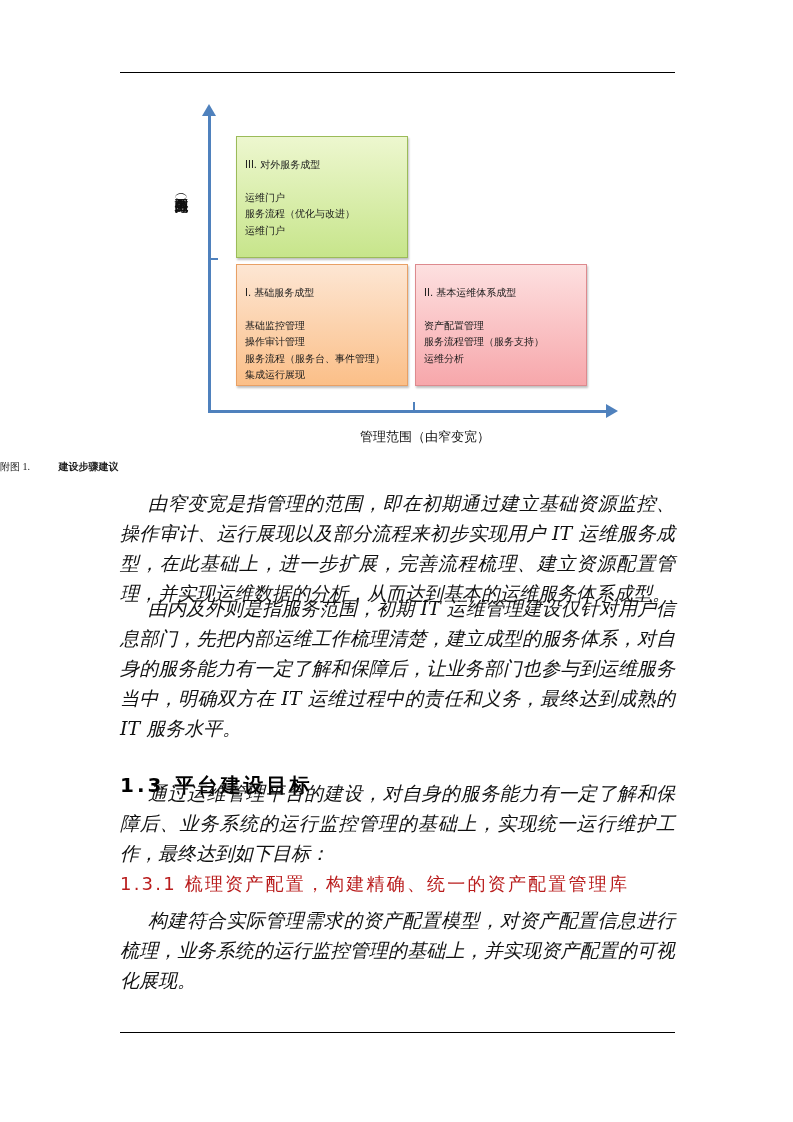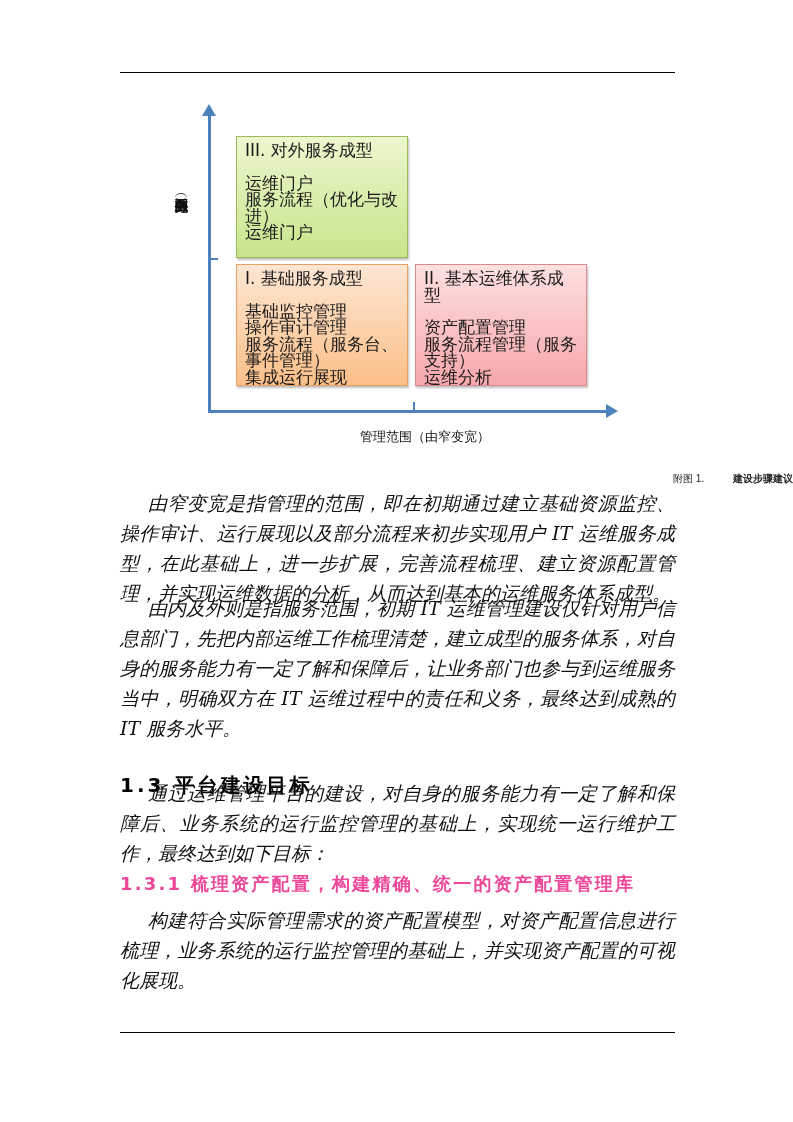--- a/index.html
+++ b/index.html
@@ -18,47 +18,47 @@
                   border-top: 7px solid transparent; border-bottom: 7px solid transparent; border-left: 12px solid #4f81bd; }
   .tick-y { position: absolute; left: 48px; top: 158px; width: 10px; height: 2px; background: #4f81bd; }
   .tick-x { position: absolute; left: 253px; top: 302px; width: 2px; height: 10px; background: #4f81bd; }
 
   .ylabel { position: absolute; left: 10px; top: 88px; width: 20px;
             font-family: "DejaVu Sans", "Liberation Sans", sans-serif; font-size: 14px; line-height: 16px;
             writing-mode: vertical-rl; text-orientation: upright; color: #111; }
   .xlabel { position: absolute; left: 180px; top: 328px; width: 170px; text-align: center;
             font-family: Liberation Serif, serif; font-size: 13px; color: #111; }
 
-  .quad { position: absolute; width: 172px; height: 122px; box-sizing: border-box; padding: 5px 8px;
-          font-family: "DejaVu Sans", "Liberation Sans", sans-serif; font-size: 17px; line-height: 16.5px; color: #1a1a1a;
+  .quad { position: absolute; width: 172px; height: 122px; box-sizing: border-box; padding: 20px 8px;
+          font-family: "DejaVu Sans", "Liberation Sans", sans-serif; font-size: 10px; line-height: 16.5px; color: #1a1a1a;
           box-shadow: 1px 2px 2px rgba(0,0,0,0.25); }
   .quad .title { display: block; }
   .quad .gap { display: block; height: 16px; }
   .quad .line { display: block; }
   .q3 { left: 76px; top: 36px; background: linear-gradient(#edf7cf, #c7e58b); border: 1px solid #9bbb59; }
   .q5 { left: 255px; top: 36px; background: linear-gradient(#e9f6fc, #93d8f2); border: 1px solid #4bacc6; }
   .q1 { left: 76px; top: 164px; background: linear-gradient(#fde6d3, #fbbf88); border: 1px solid #e8a065; }
   .q2 { left: 255px; top: 164px; background: linear-gradient(#fde0e0, #f7a7ab); border: 1px solid #dd8a8e; }
 
-  .caption { position: absolute; top: 460px; left: 0; width: 793px; text-align: right;
-             font-family: Liberation Sans, sans-serif; font-size: 10px; color: #222; margin-top: 12px; }
+  .caption { position: absolute; top: 460px; left: 0; width: 793px; text-align: left;
+             font-family: Liberation Serif, serif; font-size: 10px; color: #222; }
   .caption .cap-label { margin-right: 26px; }
   .caption .cap-title { font-weight: bold; }
 
   .para { position: absolute; left: 120px; width: 555px; font-size: 19px; line-height: 30px;
           text-indent: 28px; text-align: justify; color: #111; font-style: italic; }
   .p1 { top: 488px; }
   .p2 { top: 593px; }
   .p3 { top: 778px; }
   .p4 { top: 905px; }
 
   .h2 { position: absolute; left: 120px; top: 737px; font-family: "DejaVu Sans", "Liberation Sans", sans-serif;
         font-size: 20px; font-weight: bold; letter-spacing: 3px; color: #000; margin-top: 35px; }
   .h3 { position: absolute; left: 120px; top: 872px; font-family: "DejaVu Sans", "Liberation Sans", sans-serif;
-        font-size: 18px; font-weight: bold; letter-spacing: 2.2px; color: #ec4899; white-space: nowrap; }
+        font-size: 18px; font-weight: normal; letter-spacing: 2.2px; color: #b91c1c; white-space: nowrap; }
 </style>
 </head>
 <body>
 
 <div class="rule top"></div>
 
 <div class="figure">
   <div class="axis-y-arrow"></div>
   <div class="axis-y"></div>
   <div class="tick-y"></div>

